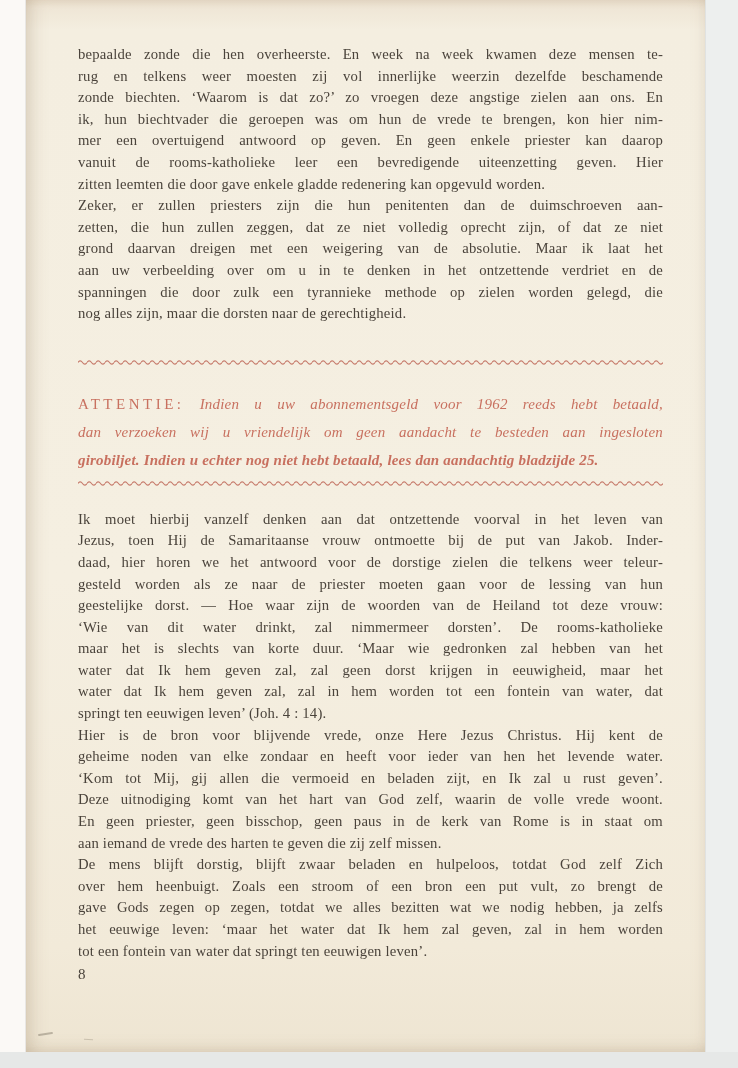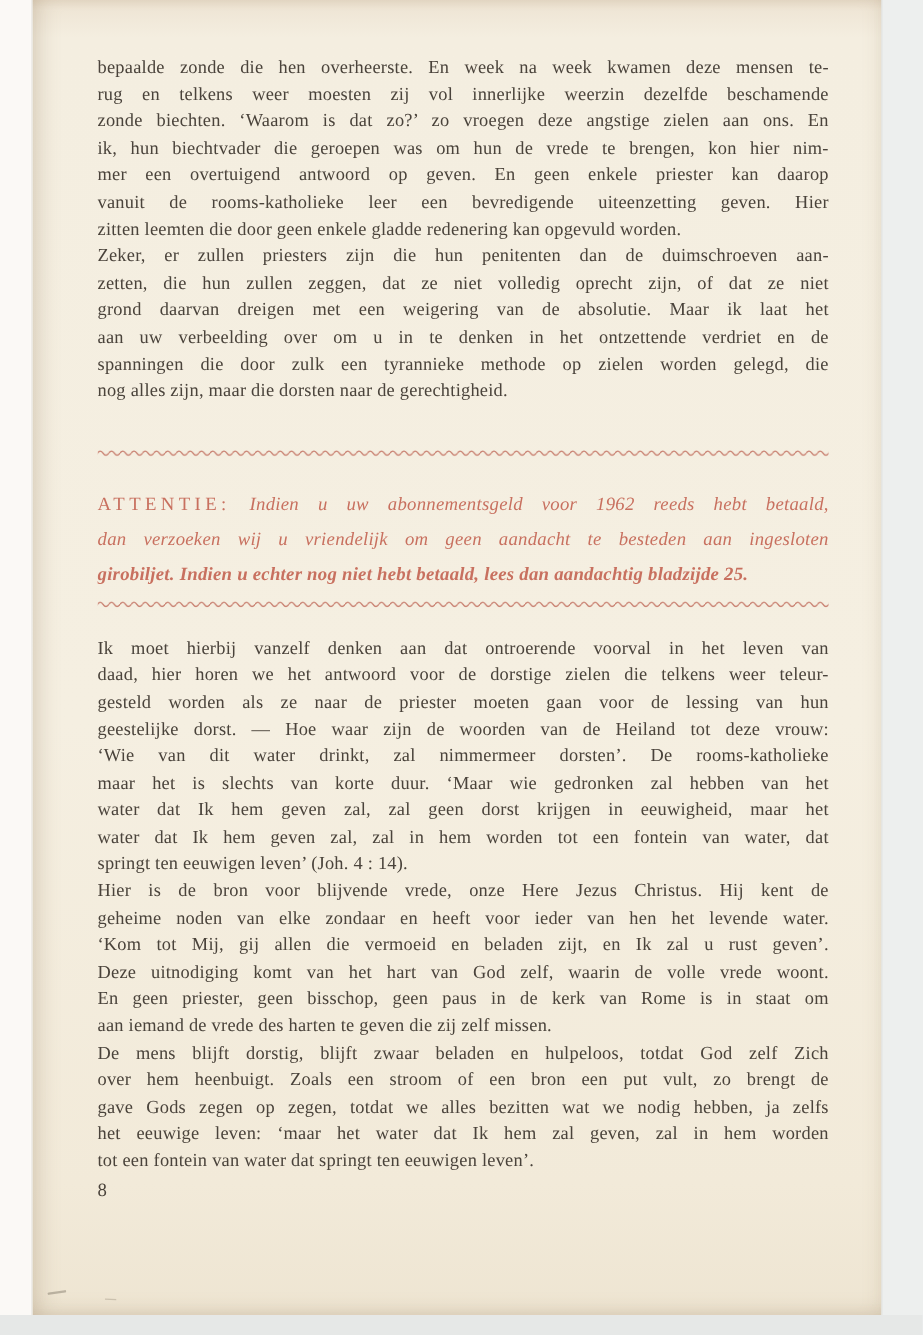--- a/index.html
+++ b/index.html
@@ -96,21 +96,21 @@
     <div class="content">
 
       <div>
           <div class="para">
             <div class="tline">bepaalde zonde die hen overheerste. En week na week kwamen deze mensen te-</div>
             <div class="tline">rug en telkens weer moesten zij vol innerlijke weerzin dezelfde beschamende</div>
             <div class="tline">zonde biechten. ‘Waarom is dat zo?’ zo vroegen deze angstige zielen aan ons. En</div>
             <div class="tline">ik, hun biechtvader die geroepen was om hun de vrede te brengen, kon hier nim-</div>
             <div class="tline">mer een overtuigend antwoord op geven. En geen enkele priester kan daarop</div>
             <div class="tline">vanuit de rooms-katholieke leer een bevredigende uiteenzetting geven. Hier</div>
-            <div class="tline lastline">zitten leemten die door geen enkele gladde redenering kan opgevuld worden.</div>
+            <div class="tline lastline">zitten leemten die door gave enkele gladde redenering kan opgevuld worden.</div>
           </div>
           <div class="para">
             <div class="tline">Zeker, er zullen priesters zijn die hun penitenten dan de duimschroeven aan-</div>
             <div class="tline">zetten, die hun zullen zeggen, dat ze niet volledig oprecht zijn, of dat ze niet</div>
             <div class="tline">grond daarvan dreigen met een weigering van de absolutie. Maar ik laat het</div>
             <div class="tline">aan uw verbeelding over om u in te denken in het ontzettende verdriet en de</div>
             <div class="tline">spanningen die door zulk een tyrannieke methode op zielen worden gelegd, die</div>
             <div class="tline lastline">nog alles zijn, maar die dorsten naar de gerechtigheid.</div>
           </div>
         </div>
@@ -139,21 +139,22 @@
             <pattern id="wave2" width="9" height="9" patternUnits="userSpaceOnUse">
               <path d="M0 5.5 Q 2.25 2.2 4.5 5.5 T 9 5.5" fill="none" stroke="#c67a6a" stroke-width="1.1"></path>
             </pattern>
           </defs>
           <rect width="100%" height="9" fill="url(#wave2)"></rect>
         </svg>
       </div>
 
       <div class="after-notice">
           <div class="para">
-            <div class="tline">Ik moet hierbij vanzelf denken aan dat ontroerende voorval in het leven van</div>
+            <div class="tline">Ik moet hierbij vanzelf denken aan dat ontzettende voorval in het leven van</div>
+            <div class="tline">Jezus, toen Hij de Samaritaanse vrouw ontmoette bij de put van Jakob. Inder-</div>
             <div class="tline">daad, hier horen we het antwoord voor de dorstige zielen die telkens weer teleur-</div>
             <div class="tline">gesteld worden als ze naar de priester moeten gaan voor de lessing van hun</div>
             <div class="tline">geestelijke dorst. — Hoe waar zijn de woorden van de Heiland tot deze vrouw:</div>
             <div class="tline">‘Wie van dit water drinkt, zal nimmermeer dorsten’. De rooms-katholieke</div>
             <div class="tline">maar het is slechts van korte duur. ‘Maar wie gedronken zal hebben van het</div>
             <div class="tline">water dat Ik hem geven zal, zal geen dorst krijgen in eeuwigheid, maar het</div>
             <div class="tline">water dat Ik hem geven zal, zal in hem worden tot een fontein van water, dat</div>
             <div class="tline lastline">springt ten eeuwigen leven’ (Joh. 4 : 14).</div>
           </div>
           <div class="para">

